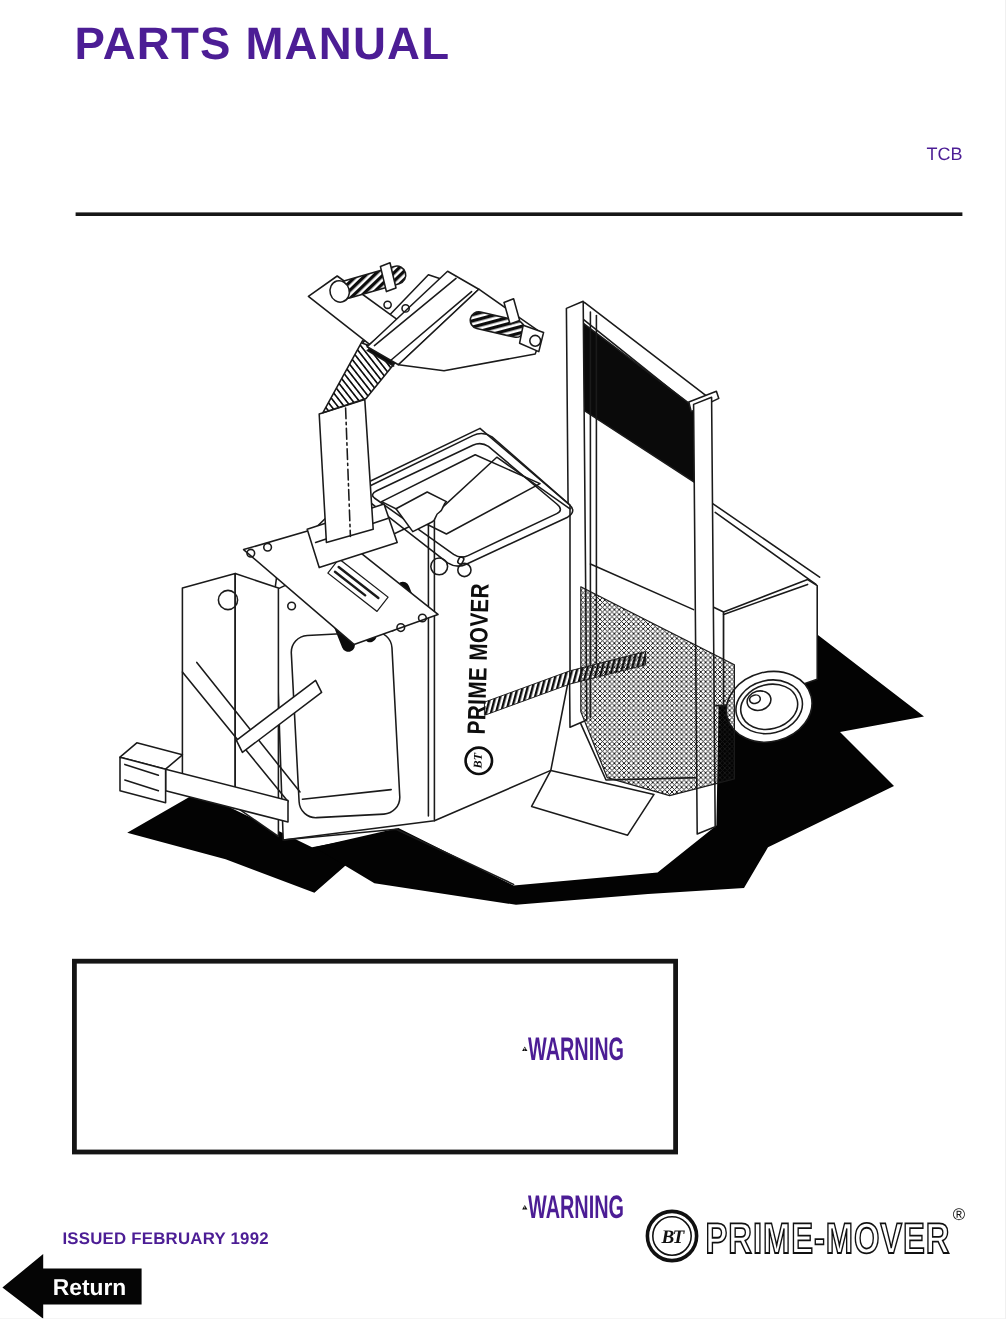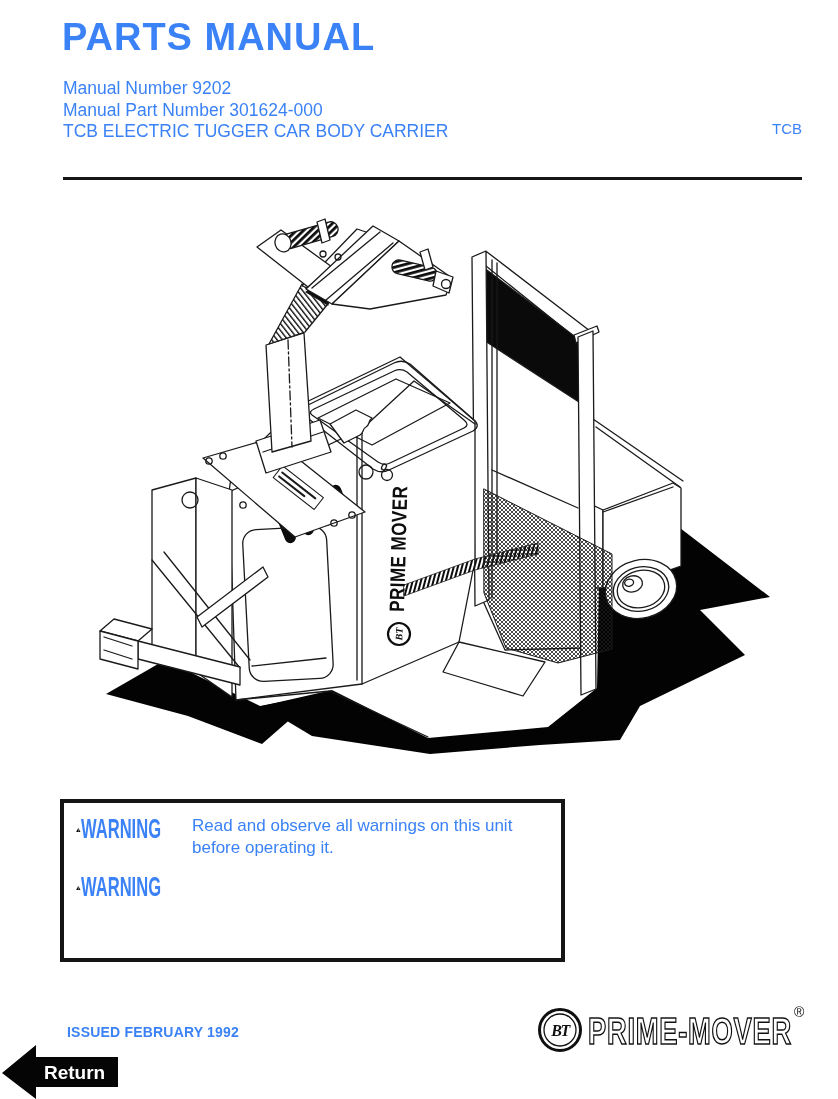--- a/index.html
+++ b/index.html
@@ -1,59 +1,54 @@
 <!DOCTYPE html>
 <html><head>
 <meta charset="utf-8">
 <style>
   html,body { margin:0; padding:0; background:#f2f2f2; }
   .page {
     position:relative; width:838px; height:1099px; margin:0 auto;
     background:#ffffff; overflow:hidden;
     outline:1px solid #d9d9d9;
-    font-family:"Liberation Sans", sans-serif; color:#3b82f6;
+    font-family:"Liberation Sans", sans-serif; color:#4c1d95;
   }
   .title {
     position:absolute; left:62px; top:16px;
     font-size:38px; font-weight:700; letter-spacing:1px; white-space:nowrap;
   }
   .meta { position:absolute; left:63px; top:78px; font-size:17.5px; line-height:21.5px; }
   .model-code { position:absolute; right:36px; top:120px; font-size:15px; }
   .rule { position:absolute; left:63px; top:177px; width:739px; height:3px; background:#161616; }
   .illo { position:absolute; left:0; top:0; width:838px; height:1099px; pointer-events:none; }
 
   .warnbox {
     position:absolute; left:60px; top:799px; width:475px; height:143px;
     border:4px solid #151515; padding:12px 10px 0 12px; box-sizing:content-box;
   }
-  .warnrow { display:flex; align-items:flex-start; margin-bottom:15px; }
+  .warnrow { display:flex; align-items:flex-end; margin-bottom:15px;flex-direction:column; }
   .warnlabel { width:116px; flex:0 0 116px; display:flex; align-items:center; margin-top:1px; }
   .warnword {
     display:inline-block; transform:scale(0.72,1.18); transform-origin:left center;
     font-weight:700; font-size:23px; letter-spacing:0; white-space:nowrap;
   }
   .warntext { font-size:17px; line-height:21.5px; width:330px; }
   .warntext b { font-weight:700; }
 
-  .issued { position:absolute; left:67px; top:1024px; font-size:14px; font-weight:700; letter-spacing:0.2px; }
+  .issued { position:absolute; left:52px; top:1024px; font-size:14px; font-weight:700; letter-spacing:0.2px; }
   .brandlogo { position:absolute; left:536px; top:1002px; width:278px; height:56px; }
   .returnbtn { position:absolute; left:0; top:1040px; width:125px; height:59px; cursor:pointer; }
 </style>
 </head>
 <body>
 
 <div class="page">
 
   <div class="title">PARTS MANUAL</div>
 
-  <div class="meta">
-    <div>Manual Number 9202</div>
-    <div>Manual Part Number 301624-000</div>
-    <div>TCB ELECTRIC TUGGER CAR BODY CARRIER</div>
-  </div>
   <div class="model-code">TCB</div>
   <div class="rule"></div>
 
   <svg class="illo" viewBox="0 0 838 1099">
     <defs>
       <pattern id="hatch" width="4" height="4" patternUnits="userSpaceOnUse">
         <path d="M0,0 L4,4 M4,0 L0,4" stroke="#1a1a1a" stroke-width="0.8"></path>
       </pattern>
       <pattern id="coil" width="5" height="5" patternUnits="userSpaceOnUse" patternTransform="rotate(62)">
         <rect width="5" height="5" fill="#fff"></rect>
@@ -202,21 +197,20 @@
   <div class="warnbox">
     <div class="warnrow">
       <span class="warnlabel">
         <svg width="24" height="22" viewBox="0 0 24 22">
           <polygon points="11.5,1.5 22.5,20.5 0.5,20.5" fill="#0b0b0b"></polygon>
           <rect x="10.2" y="7" width="2.6" height="7.5" rx="1.3" fill="#fff"></rect>
           <circle cx="11.5" cy="17.6" r="1.6" fill="#fff"></circle>
         </svg>
         <span class="warnword">WARNING</span>
       </span>
-      <span class="warntext"><b></b><span>Read and observe all warnings on this unit before operating it.</span></span>
     </div>
     <div class="warnrow">
       <span class="warnlabel">
         <svg width="24" height="22" viewBox="0 0 24 22">
           <polygon points="11.5,1.5 22.5,20.5 0.5,20.5" fill="#0b0b0b"></polygon>
           <rect x="10.2" y="7" width="2.6" height="7.5" rx="1.3" fill="#fff"></rect>
           <circle cx="11.5" cy="17.6" r="1.6" fill="#fff"></circle>
         </svg>
         <span class="warnword">WARNING</span>
       </span>

